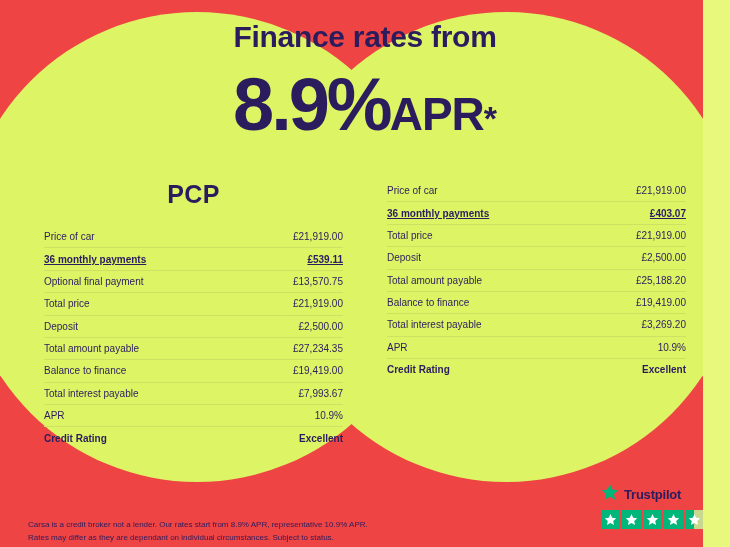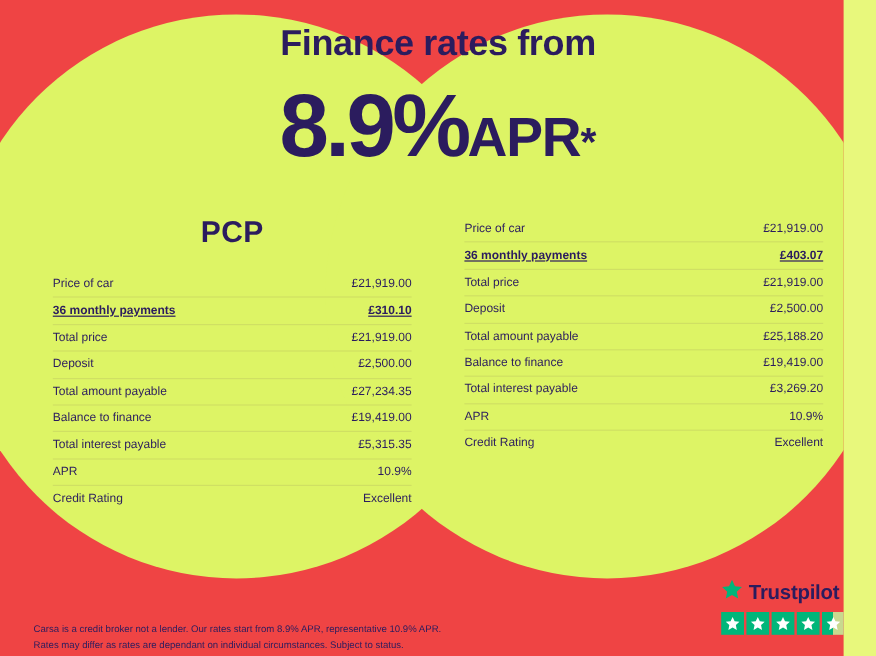--- a/index.html
+++ b/index.html
@@ -103,21 +103,21 @@
   .rows { width: 100%; }
   .row {
     display: flex;
     justify-content: space-between;
     align-items: baseline;
     font-size: 10px;
     color: #2b1c5e;
     padding: 5.2px 0;
     border-bottom: 1px solid #cfe063;
   }
-  .row:last-child { border-bottom: none; }
+  .row:last-child { border-bottom: none; font-weight: bold; }
   .row.bold .row-label,
   .row.bold .row-value {
     font-weight: bold;
     text-decoration: underline;
   }
   .row-label { text-align: left; }
   .row-value { text-align: right; }
   .footer {
     position: absolute;
     left: 28px;
@@ -132,21 +132,21 @@
     right: 26px;
     bottom: 18px;
     text-align: left;
   }
   .tp-head {
     display: flex;
     align-items: center;
     gap: 5px;
   }
   .tp-name {
-    font-size: 17px;
+    font-size: 13px;
     font-weight: bold;
     color: #2b1c5e;
     letter-spacing: -0.2px;
   }
   .tp-stars {
     display: flex;
     gap: 2px;
     margin-top: 5px;
   }
   .tp-star {
@@ -182,41 +182,45 @@
 
       <div class="col col-left">
         <div class="col-title">PCP</div>
         <div class="rows">
           <div class="row">
             <span class="row-label">Price of car</span>
             <span class="row-value">£21,919.00</span>
           </div>
           <div class="row bold">
             <span class="row-label">36 monthly payments</span>
-            <span class="row-value">£310.10</span>
+            <span class="row-value">£539.11</span>
+          </div>
+          <div class="row">
+            <span class="row-label">Optional final payment</span>
+            <span class="row-value">£13,570.75</span>
           </div>
           <div class="row">
             <span class="row-label">Total price</span>
             <span class="row-value">£21,919.00</span>
           </div>
           <div class="row">
             <span class="row-label">Deposit</span>
             <span class="row-value">£2,500.00</span>
           </div>
           <div class="row">
             <span class="row-label">Total amount payable</span>
             <span class="row-value">£27,234.35</span>
           </div>
           <div class="row">
             <span class="row-label">Balance to finance</span>
             <span class="row-value">£19,419.00</span>
           </div>
           <div class="row">
             <span class="row-label">Total interest payable</span>
-            <span class="row-value">£5,315.35</span>
+            <span class="row-value">£7,993.67</span>
           </div>
           <div class="row">
             <span class="row-label">APR</span>
             <span class="row-value">10.9%</span>
           </div>
           <div class="row">
             <span class="row-label">Credit Rating</span>
             <span class="row-value">Excellent</span>
           </div>
         </div>
@@ -260,21 +264,21 @@
             <span class="row-label">Credit Rating</span>
             <span class="row-value">Excellent</span>
           </div>
         </div>
       </div>
 
     </div>
 
     <div class="footer">
       <div>Carsa is a credit broker not a lender. Our rates start from 8.9% APR, representative 10.9% APR.</div>
-      <div>Rates may differ as rates are dependant on individual circumstances. Subject to status.</div>
+      <div>Rates may differ as they are dependant on individual circumstances. Subject to status.</div>
     </div>
 
     <div class="trustpilot">
       <div class="tp-head">
         <span>
           <svg width="18" height="18" viewBox="0 0 24 24" aria-hidden="true">
             <polygon points="12,1.5 15.3,8.6 23,9.5 17.3,14.7 18.9,22.3 12,18.4 5.1,22.3 6.7,14.7 1,9.5 8.7,8.6" fill="#00b67a"></polygon>
           </svg>
         </span>
         <span class="tp-name">Trustpilot</span>

